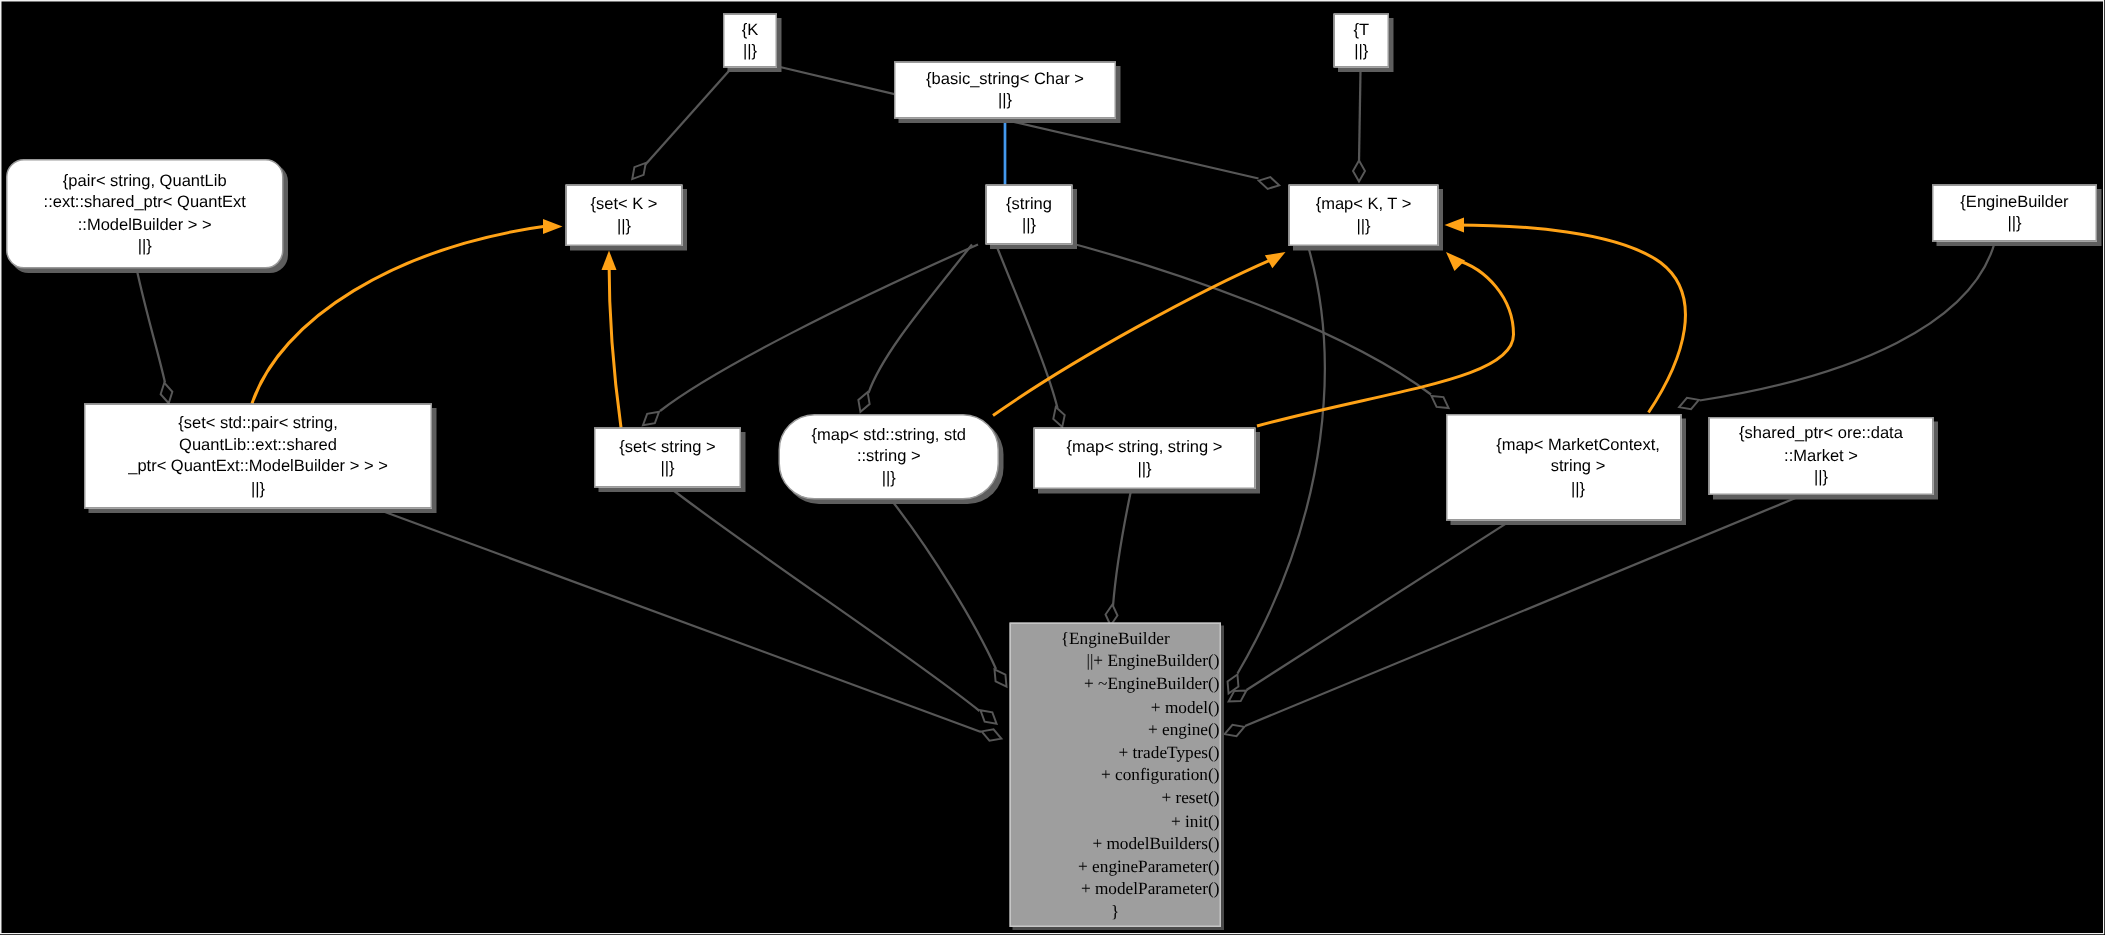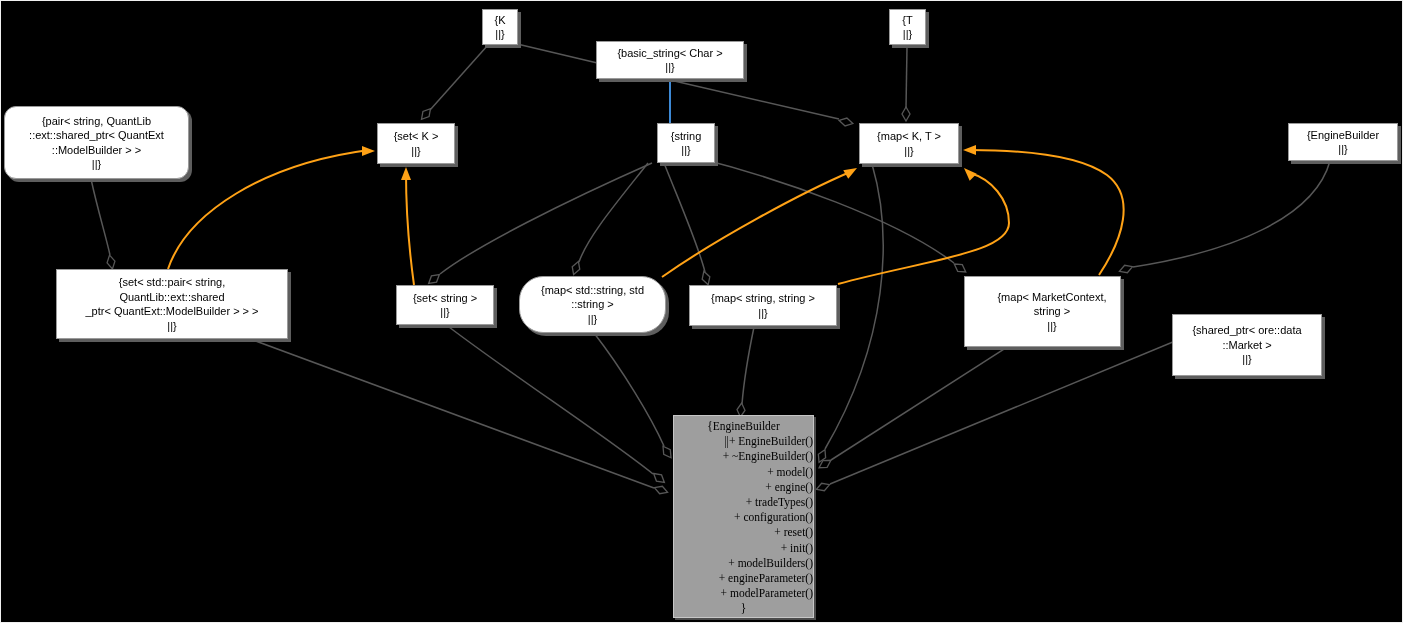--- a/index.html
+++ b/index.html
@@ -27,21 +27,21 @@
   .n-pair{left:3px;top:105px;width:185px;height:73px;border-radius:12px;}
   .n-setk{left:376px;top:122px;width:78px;height:41px;}
   .n-string{left:640px;top:122px;width:58px;height:40px;margin-left:16px;}
   .n-mapkt{left:858px;top:122px;width:100px;height:41px;}
   .n-mc{left:1287px;top:122px;width:110px;height:38px;}
   .n-setpair{left:55px;top:268px;width:232px;height:70px;align-items:center;}
   .n-setstring{left:395px;top:284px;width:98px;height:40px;}
   .n-mapstd{left:518px;top:275px;width:147px;height:57px;border-radius:24px;}
   .n-mapss{left:688px;top:284px;width:148px;height:41px;}
   .n-mapmc{left:963px;top:275px;width:157px;height:71px;padding-left:19px;}
-  .n-sptr{left:1171px;top:277px;width:150px;height:62px;margin-top:36px;}
+  .n-sptr{left:1138px;top:277px;width:150px;height:52px;}
   .n-eb{
     left:672px;top:414px;width:141px;height:203px;
     background:var(--main-node-fill,#9e9e9e);
     border:1px solid #c6c6c6;box-shadow:2px 2px 0 #4a4a4a;
     display:block;padding:3px 0 0 0;font-family:Liberation Serif, serif;
   }
   .n-eb .eb-header,.n-eb .eb-footer{
     text-align:center;font-size:11.5px;line-height:15.2px;white-space:pre;
   }
   .n-eb .eb-members{

